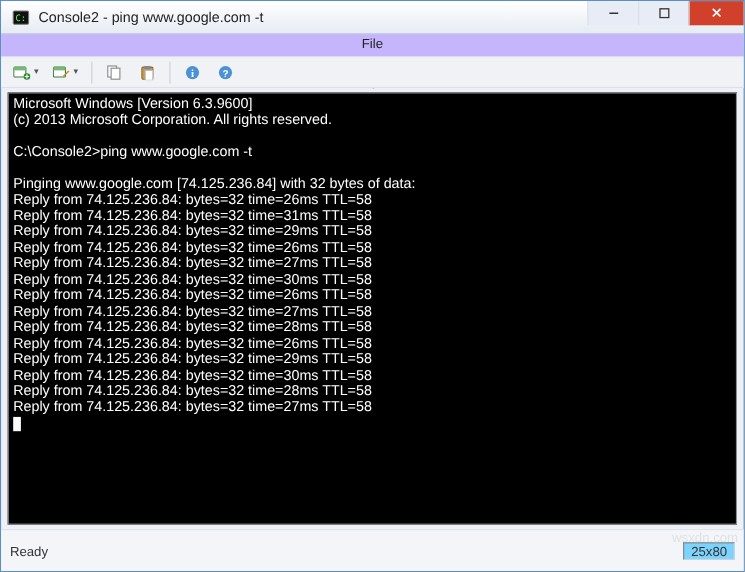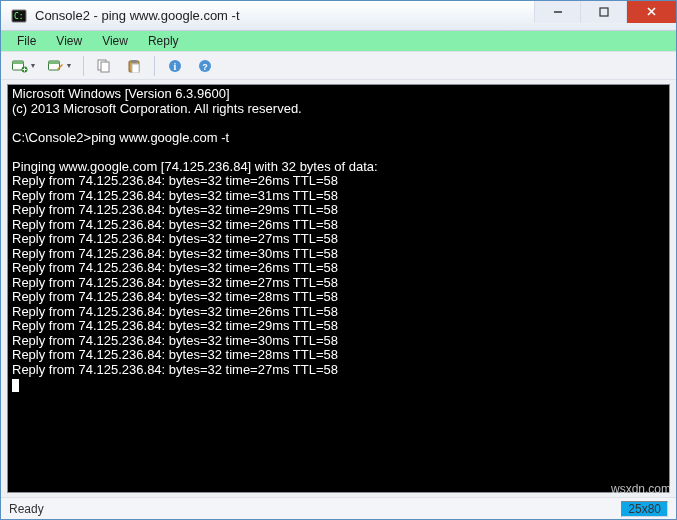--- a/index.html
+++ b/index.html
@@ -49,25 +49,26 @@
     align-items: center;
     justify-content: center;
     font-size: 12px;
     color: #333;
     border-left: 1px solid #d8dee8;
     background: #e8ecf4;
   }
   .win-btn.close { background: #d0402b; color: #fff; width: 50px; }
   .menubar {
     height: 21px;
-    background: #86efac;
+    background: #c4b5fd;
     display: flex;
     align-items: center;
     padding: 0 6px;
     border-bottom: 1px solid #dde2ea;
+    flex-direction: column;
   }
   .menu-item { padding: 2px 10px; color: #222; }
   .toolbar {
     height: 28px;
     background: #f0f2f6;
     display: flex;
     align-items: center;
     padding: 0 6px;
     gap: 2px;
     border-bottom: 1px solid #dde2ea;
@@ -103,34 +104,34 @@
     position: relative;
   }
   .cursor {
     display: inline-block;
     width: 7px;
     height: 13px;
     background: #fff;
     vertical-align: bottom;
   }
   .statusbar {
-    height: 22px;
+    height: 38px;
     background: #f3f5f8;
     border-top: 1px solid #dde2ea;
     display: flex;
     align-items: center;
     padding: 0 8px;
     font-size: 12px;
     color: #333;
   }
   .status-left { flex: 1; }
   .status-right {
     border: 1px inset #d0d4de;
     padding: 0 6px;
-    background: #0ea5e9;
+    background: #7dd3fc;
   }
   .watermark {
     position: absolute;
     right: 6px;
     bottom: 24px;
     color: #ddd;
     font-family: sans-serif;
     font-size: 12px;
     opacity: 0.85;
     pointer-events: none;

